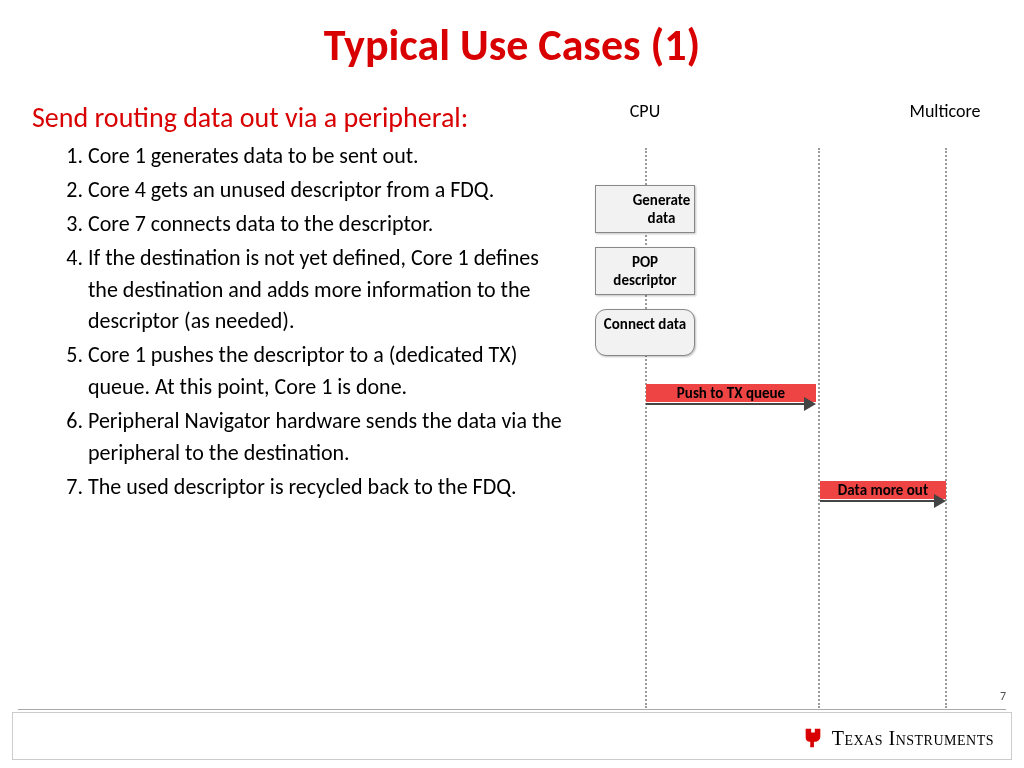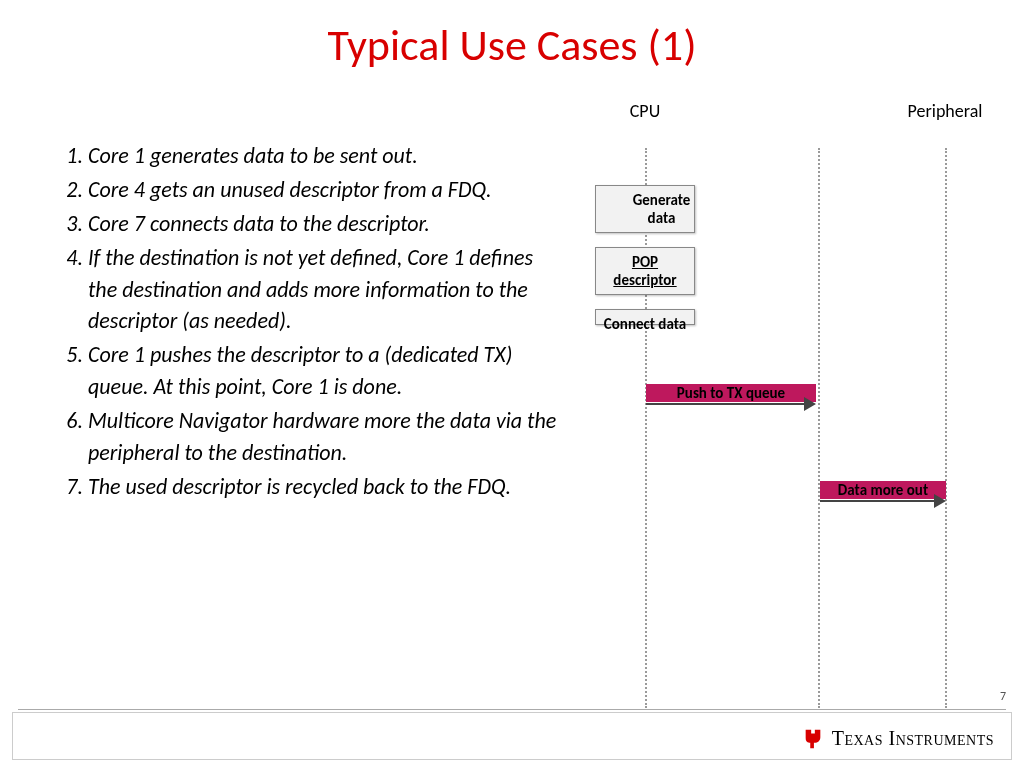--- a/index.html
+++ b/index.html
@@ -18,42 +18,41 @@
     height: 768px;
     box-sizing: border-box;
   }
   .title {
     position: absolute;
     top: 18px;
     left: 0;
     width: 100%;
     text-align: center;
     font-size: 44px;
-    font-weight: 400;
+    font-weight: 700;
     color: #d80000;
   }
   .subtitle {
     position: absolute;
     top: 100px;
     left: 32px;
     font-size: 28px;
     color: #d80000;
   }
   .list {
     position: absolute;
     top: 140px;
     left: 32px;
     width: 530px;
     font-size: 22px;
     line-height: 1.45;
   }
   .list ol {
     margin: 0;
     padding-left: 56px;
-    font-style: italic;
   }
   .list li {
     margin-bottom: 2px;
   }
   
   .seq-header {
     position: absolute;
     top: 100px;
     font-size: 18px;
     font-weight: 400;
@@ -79,22 +78,22 @@
     background: #f2f2f2;
     border: 1px solid #888;
     box-shadow: 1px 1px 2px rgba(0,0,0,0.25);
     font-size: 15px;
     font-weight: 700;
     text-align: center;
     padding: 5px 3px;
     box-sizing: border-box;
   }
   .b1 { top: 185px; padding-left: 36px; }
-  .b2 { top: 247px; text-decoration: underline; }
-  .b3 { top: 309px; height: 16px; line-height: 18px; }
+  .b2 { top: 247px; }
+  .b3 { top: 309px; height: 47px; line-height: 18px; border-radius: 11px; }
   .arrow-wrap {
     position: absolute;
     height: 24px;
   }
   .arrow-line {
     position: absolute;
     top: 11px;
     height: 2px;
     background: #444;
     left: 0;
@@ -110,21 +109,21 @@
     border-top: 7px solid transparent;
     border-bottom: 7px solid transparent;
   }
   .arrow-label {
     position: absolute;
     width: 100%;
     text-align: center;
     top: -8px;
     font-size: 15px;
     font-weight: 700;
-    background: #be185d;
+    background: #ef4444;
     left: 0;
   }
   .a1 { top: 392px; left: 646px; width: 170px; }
   .a2 { top: 489px; left: 820px; width: 126px; }
   .page-num {
     position: absolute;
     right: 18px;
     bottom: 65px;
     font-size: 12px;
     color: #555;
@@ -144,56 +143,57 @@
     bottom: 8px;
     height: 48px;
     border: 1px solid #ccc;
     box-sizing: border-box;
   }
   .logo {
     position: absolute;
     right: 30px;
     bottom: 18px;
     display: flex;
-    align-items: center;
+    align-items: flex-start;
     gap: 8px;
   }
   .logo-icon {
     width: 22px;
     height: 22px;
   }
   .logo-text {
     font-family: "Times New Roman", serif;
     font-variant: small-caps;
     font-size: 20px;
     letter-spacing: 0.5px;
     color: #000;
   }
 </style>
 </head>
 <body>
 
 <div class="slide">
 
   <div class="title">Typical Use Cases (1)</div>
+  <div class="subtitle">Send routing data out via a peripheral:</div>
 
   <div class="list">
     <ol>
       <li>Core 1 generates data to be sent out.</li>
       <li>Core 4 gets an unused descriptor from a FDQ.</li>
       <li>Core 7 connects data to the descriptor.</li>
       <li>If the destination is not yet defined, Core 1 defines the destination and adds more information to the descriptor (as needed).</li>
       <li>Core 1 pushes the descriptor to a (dedicated TX) queue. At this point, Core 1 is done.</li>
-      <li>Multicore Navigator hardware more the data via the peripheral to the destination.</li>
+      <li>Peripheral Navigator hardware sends the data via the peripheral to the destination.</li>
       <li>The used descriptor is recycled back to the FDQ.</li>
     </ol>
   </div>
 
   <div class="seq-header h-cpu">CPU</div>
-  <div class="seq-header h-per">Peripheral</div>
+  <div class="seq-header h-per">Multicore</div>
 
   <div class="lifeline l-cpu"></div>
   <div class="lifeline l-mn"></div>
   <div class="lifeline l-per"></div>
 
   <div class="box b1">Generate data</div>
   <div class="box b2">POP descriptor</div>
   <div class="box b3">Connect data</div>
 
   <div class="arrow-wrap a1">

